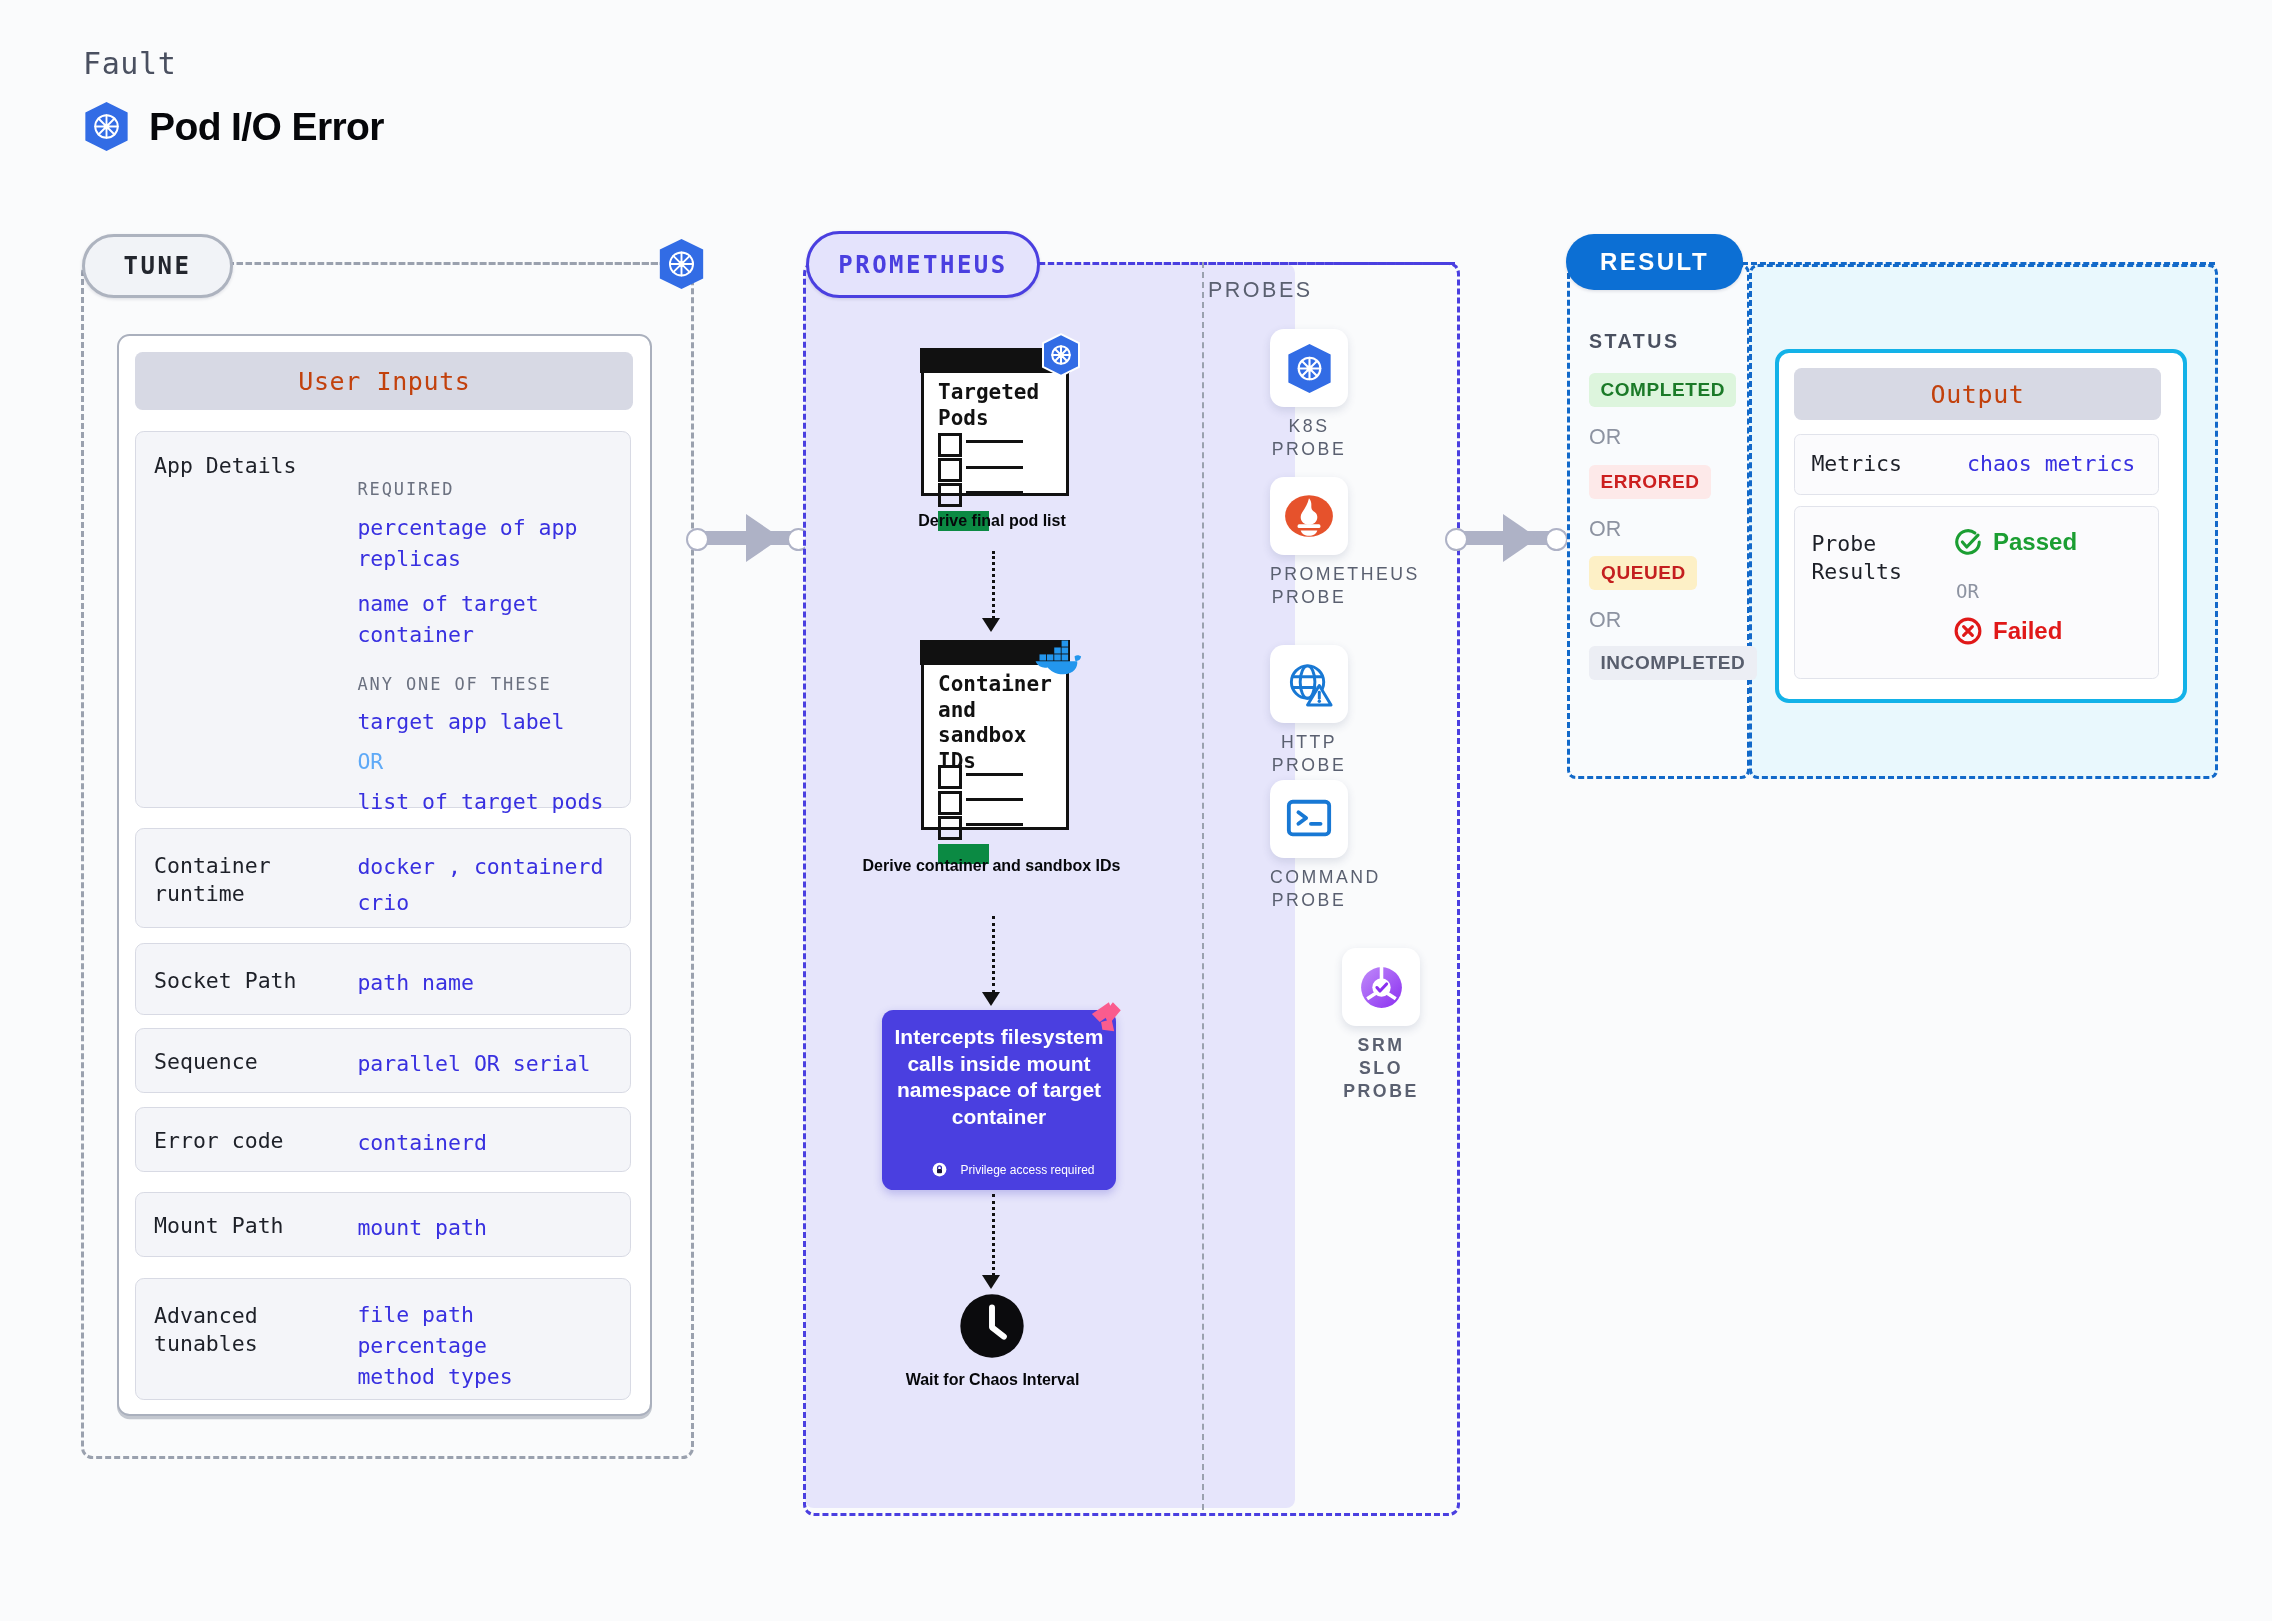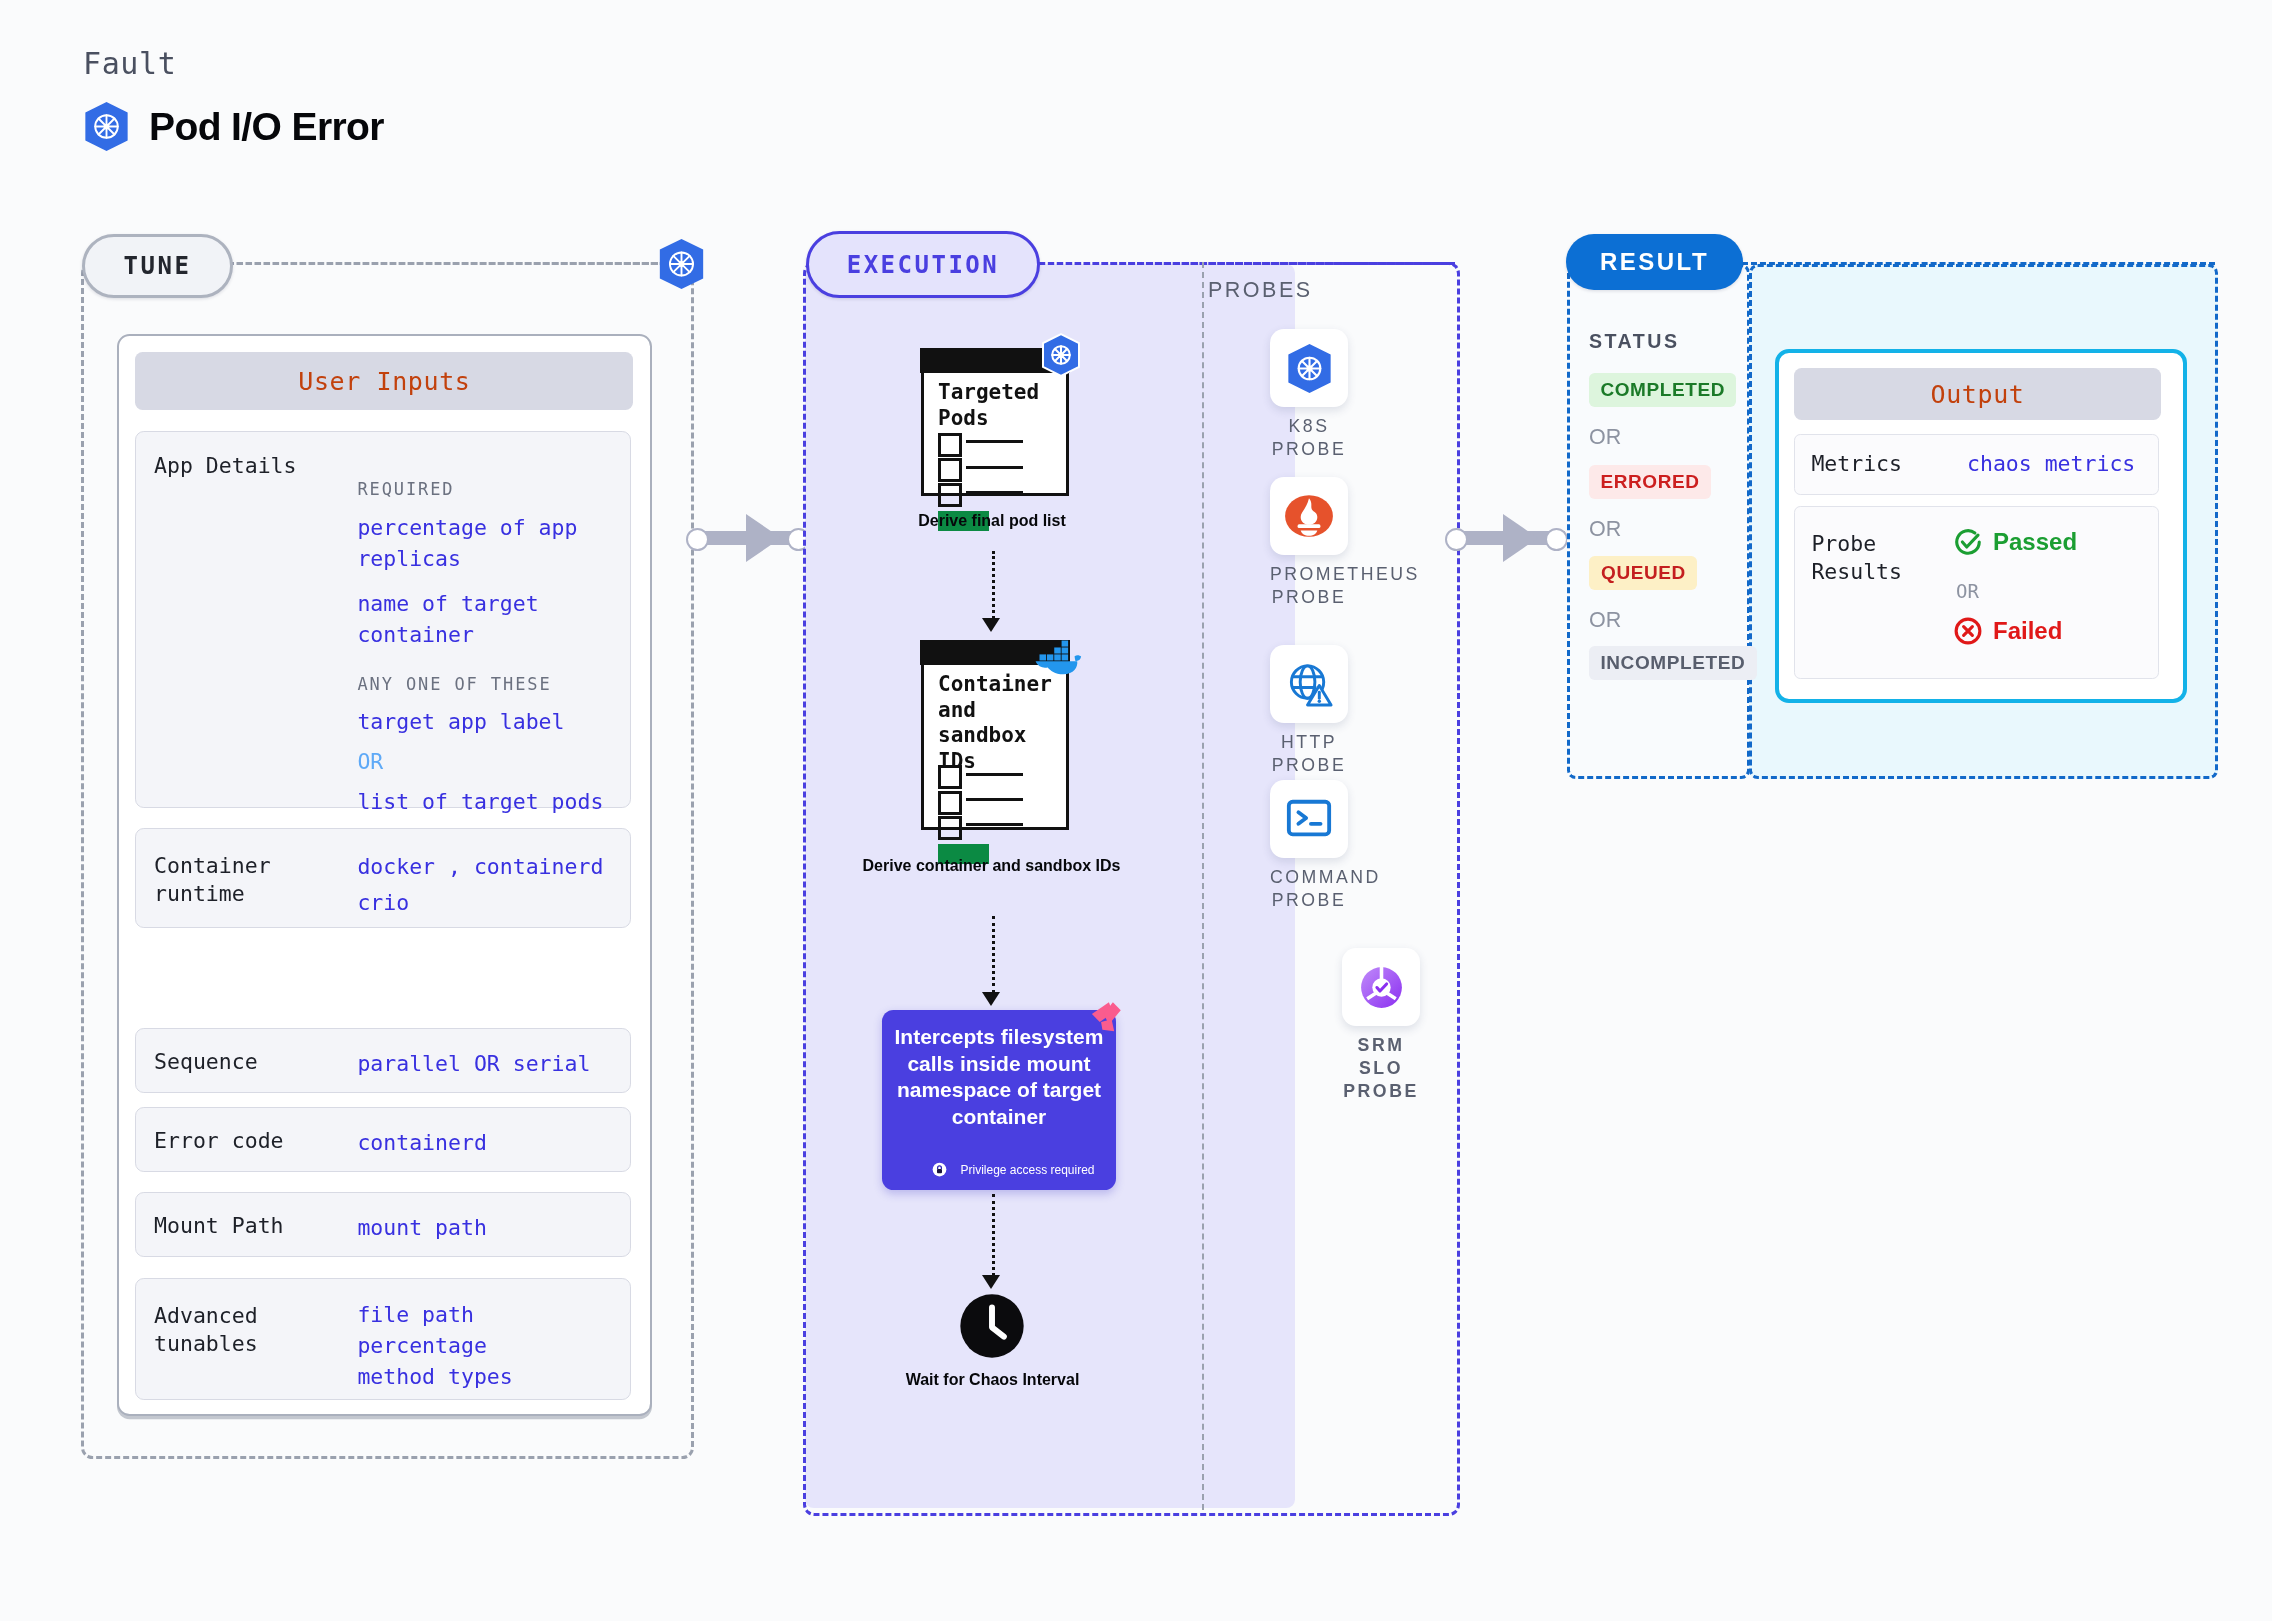--- a/index.html
+++ b/index.html
@@ -153,20 +153,24 @@
 
   <div class="tune-row" style="top:492px;width:494px;height:98px;">
     <div class="row-key mono" style="top:23px;width:183px;">Container runtime</div>
     <div class="row-vals mono" style="top:21.5px;">
       <div>docker , containerd</div>
       <div style="height:5px;"></div>
       <div>crio</div>
     </div>
   </div>
 
+  <div class="tune-row" style="top:607px;width:494px;height:70px;">
+    <div class="row-key mono" style="top:23px;">Socket Path</div>
+    <div class="row-vals mono" style="top:23px;">path name</div>
+  </div>
 
   <div class="tune-row" style="top:692px;width:494px;height:63px;">
     <div class="row-key mono" style="top:19px;">Sequence</div>
     <div class="row-vals mono" style="top:19px;">parallel OR serial</div>
   </div>
 
   <div class="tune-row" style="top:771px;width:494px;height:63px;">
     <div class="row-key mono" style="top:19px;">Error code</div>
     <div class="row-vals mono" style="top:19px;">containerd</div>
   </div>
@@ -187,21 +191,21 @@
 </div>
 
 <div class="conn" style="left:695px;top:531px;width:126px;"></div>
 <div class="conn-dot" style="left:686px;top:528px;"></div>
 <div class="conn-head" style="left:746px;top:514px;"></div>
 <div class="conn-dot" style="left:787px;top:528px;"></div>
 
 <div id="exec-fill"></div>
 <div id="exec-box"></div>
 <div class="panel-badge mono" id="exec-badge">
-  <span>EXECUTION</span>
+  <span>PROMETHEUS</span>
 </div>
 <div class="dotline-p" style="left:1030px;top:262px;width:425px;"></div>
 <div id="probes-divider"></div>
 <div id="probes-label">PROBES</div>
 
 <div class="paper" style="left:921px;top:349px;width:142px;height:141px;">
   <div class="topbar"></div>
   <div class="ptitle" style="top:28px;width:101px;">Targeted Pods</div>
   <div class="chk" style="left:14px;top:81px;"></div>
   <div class="chl" style="left:42px;top:88px;"></div>

